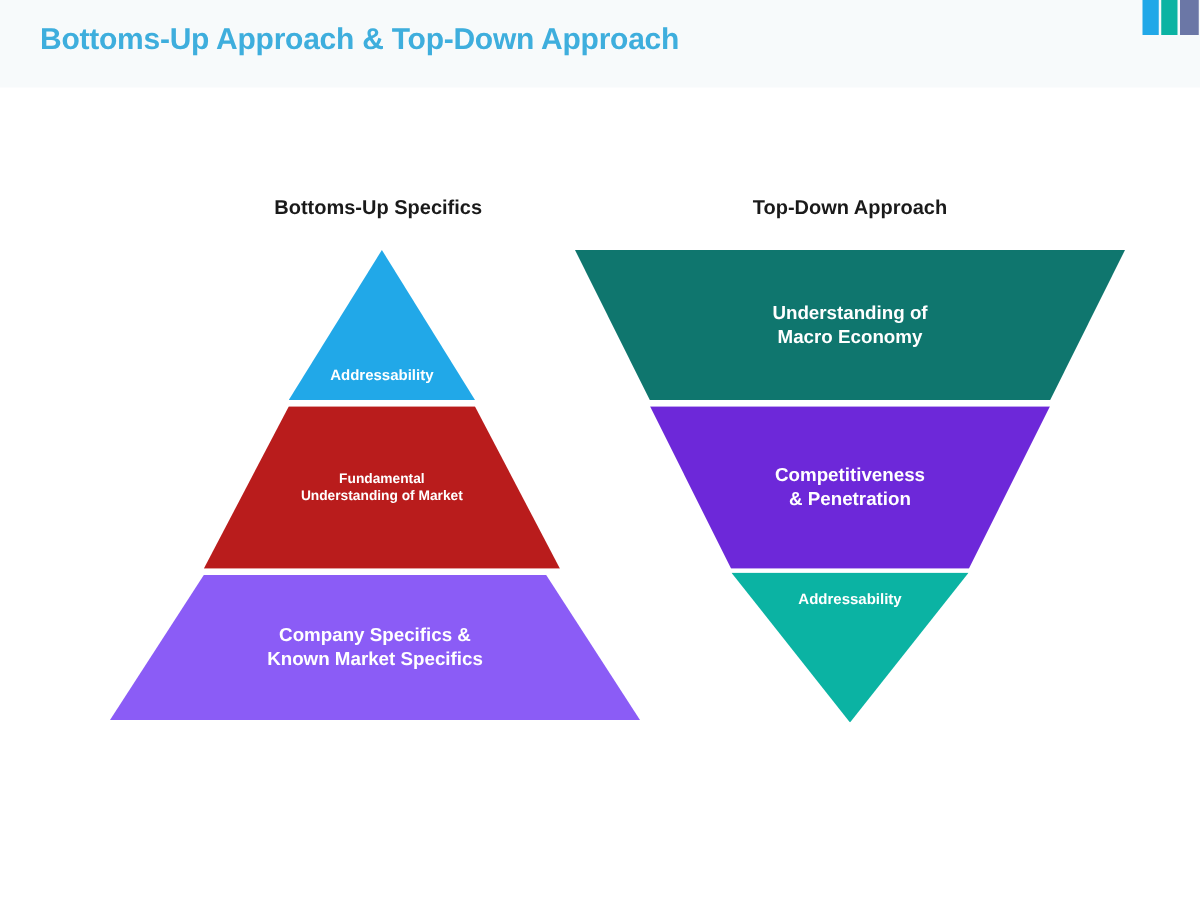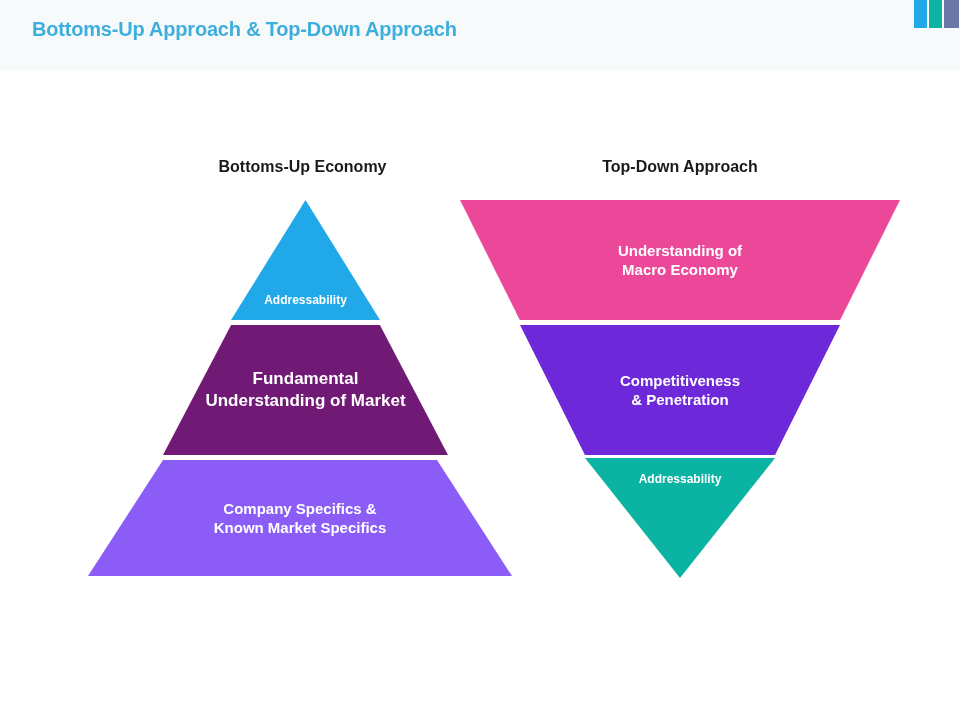--- a/index.html
+++ b/index.html
@@ -23,21 +23,21 @@
     top: 0;
     width: 960px;
     height: 70px;
     background: #f7fafb;
   }
   .slide-title {
     position: absolute;
     left: 32px;
     top: 18px;
     width: 840px;
-    font-size: 20px;
+    font-size: 24px;
     font-weight: bold;
     letter-spacing: -0.2px;
     color: #3eaedd;
     white-space: nowrap;
     font-family: "Liberation Sans", sans-serif;
   }
 
   
   .corner-bars {
     position: absolute;
@@ -88,35 +88,35 @@
     left: 231px; top: 200px; width: 149px; height: 120px;
     background: #21a8e8;
     clip-path: polygon(50% 0%, 100% 100%, 0% 100%);
     font-size: 12px;
     align-items: flex-end;
     padding-bottom: 12px;
     box-sizing: border-box;
   }
   #bu-s2 {                 
     left: 163px; top: 325px; width: 285px; height: 130px;
-    background: #701a75;
+    background: #b91c1c;
     clip-path: polygon(23.9% 0%, 76.1% 0%, 100% 100%, 0% 100%);
-    font-size: 17px;
+    font-size: 11px;
   }
   #bu-s3 {                 
     left: 88px; top: 460px; width: 424px; height: 116px;
     background: #8b5cf6;
     clip-path: polygon(17.7% 0%, 82.3% 0%, 100% 100%, 0% 100%);
     font-size: 15px;
   }
 
   
   #td-s1 {                 
     left: 460px; top: 200px; width: 440px; height: 120px;
-    background: #ec4899;
+    background: #0f766e;
     clip-path: polygon(0% 0%, 100% 0%, 86.4% 100%, 13.6% 100%);
     font-size: 15px;
   }
   #td-s2 {                 
     left: 520px; top: 325px; width: 320px; height: 130px;
     background: #6d28d9;
     clip-path: polygon(0% 0%, 100% 0%, 79.7% 100%, 20.3% 100%);
     font-size: 15px;
   }
   #td-s3 {                 
@@ -135,21 +135,21 @@
 <div class="header-band"></div>
 
 <div class="slide-title">Bottoms-Up Approach &amp; Top-Down Approach</div>
 
 <div class="corner-bars">
   <div class="corner-bar b1"></div>
   <div class="corner-bar b2"></div>
   <div class="corner-bar b3"></div>
 </div>
 
-<div class="col-title" id="title-left">Bottoms-Up Economy</div>
+<div class="col-title" id="title-left">Bottoms-Up Specifics</div>
 
 <div class="col-title" id="title-right">Top-Down Approach</div>
 
 <div class="stage" id="bu-s1">
   <span class="stage-label">Addressability</span>
 </div>
 <div class="stage" id="bu-s2">
   <span class="stage-label">Fundamental<br>Understanding of Market</span>
 </div>
 <div class="stage" id="bu-s3">

